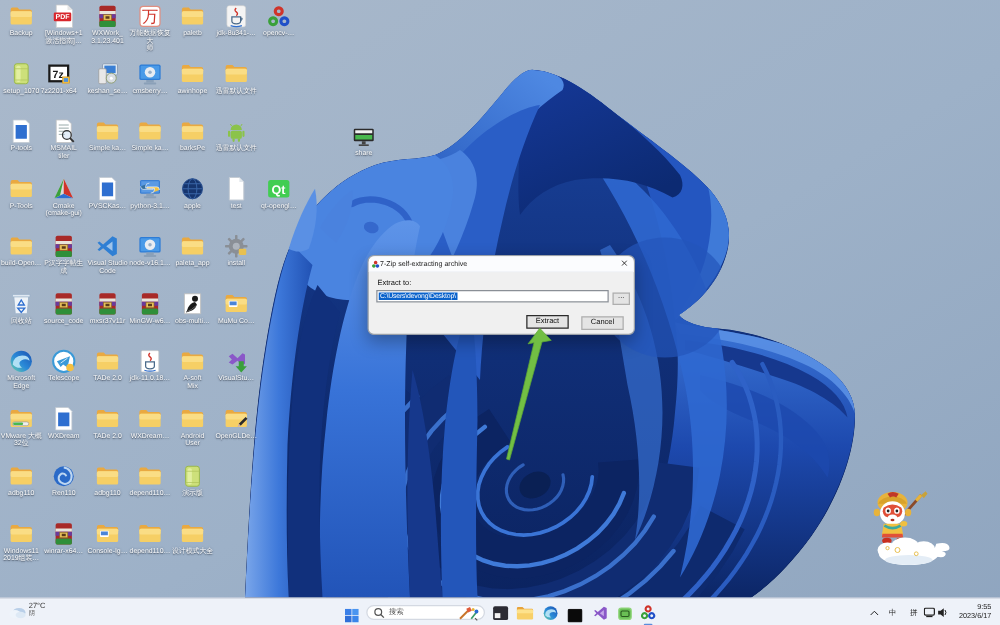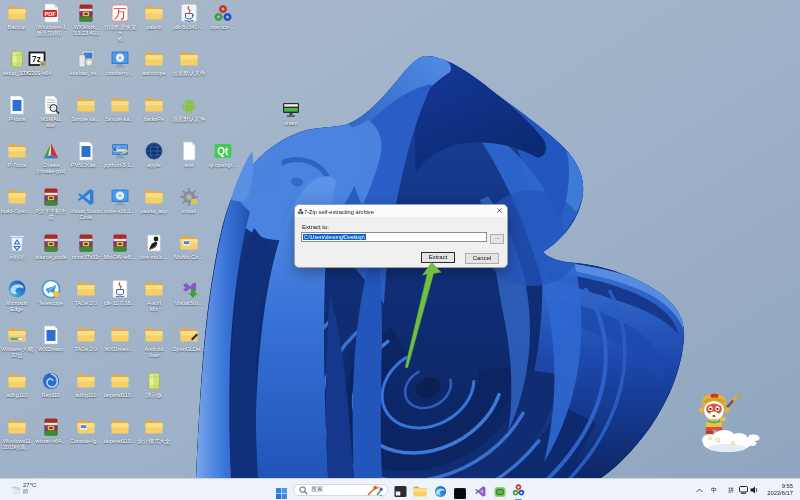--- a/index.html
+++ b/index.html
@@ -186,21 +186,21 @@
 <div class="cell" style="left:0px;top:49px">
     <div class="ci">
       <svg width="20" height="20" viewBox="0 0 20 20">
         <rect x="4.5" y="2" width="11" height="16" rx="2" fill="#cde07a" stroke="#9ab84a" stroke-width="0.8"></rect>
         <rect x="6" y="3.5" width="3.5" height="13" rx="1.5" fill="#e2efa0"></rect>
         <path d="M4.5 6h11M4.5 15h11" stroke="#b0c45c" stroke-width="0.6"></path>
       </svg>
     </div>
     <div class="cl">setup_1070</div>
   </div>
-<div class="cell" style="left:20px;top:49px">
+<div class="cell" style="left:30px;top:49px">
     <div class="ci">
       <svg width="20" height="20" viewBox="0 0 20 20">
         <rect x="2.5" y="3.5" width="15" height="12.5" fill="#fff" stroke="#1a1a1a" stroke-width="1.8"></rect>
         <text x="9.6" y="13.4" font-size="8.5" font-weight="bold" fill="#1a1a1a" text-anchor="middle" font-family="Liberation Sans">7z</text>
         <rect x="13" y="12.5" width="5.5" height="5" fill="#f5c040" stroke="#d89a20" stroke-width="0.5"></rect>
         <rect x="14" y="13.5" width="3.5" height="3" fill="#4a90e0"></rect>
       </svg>
     </div>
     <div class="cl">7z2201-x64</div>
   </div>

